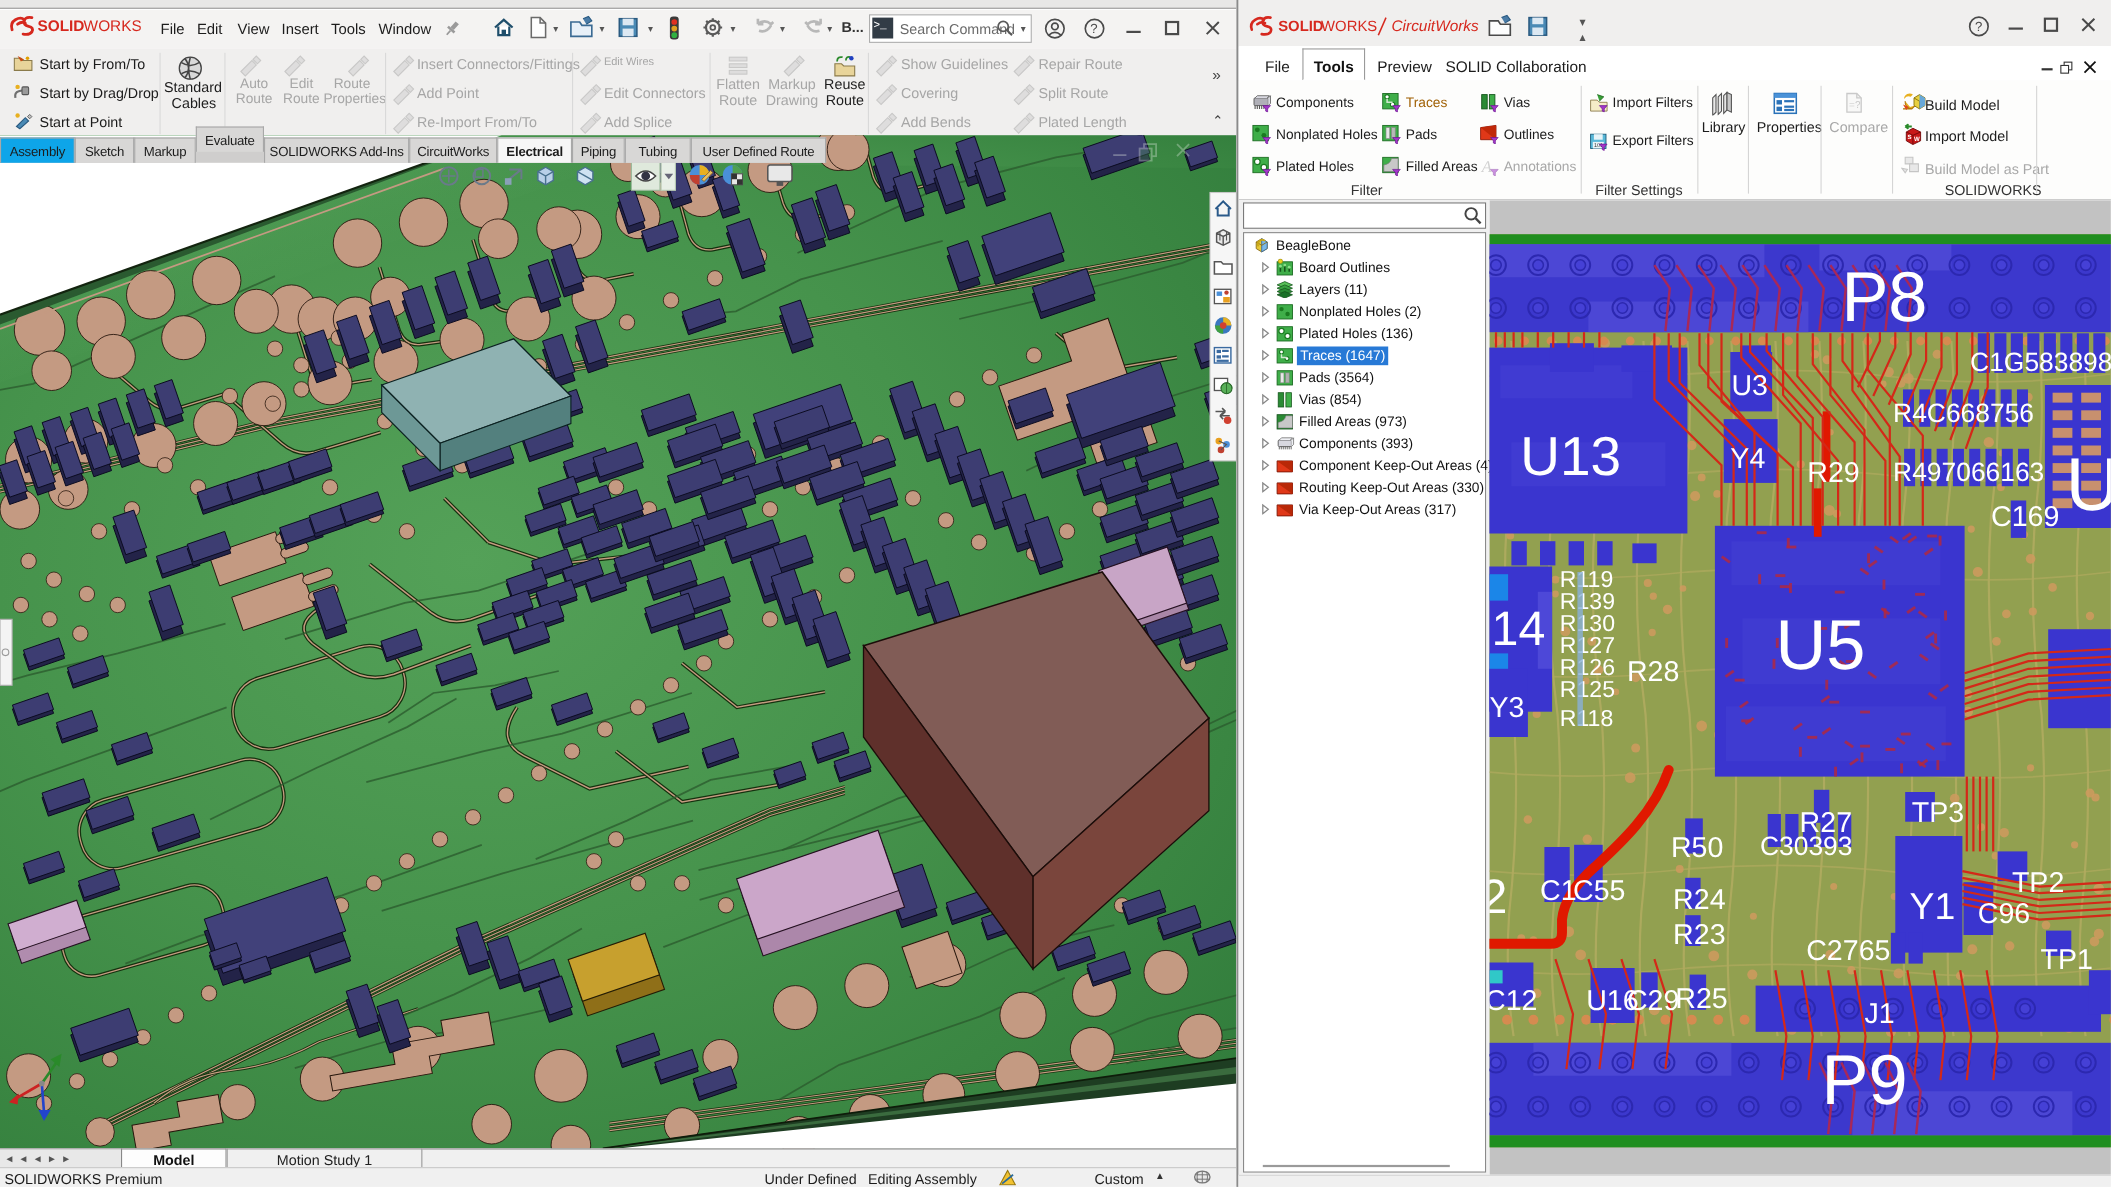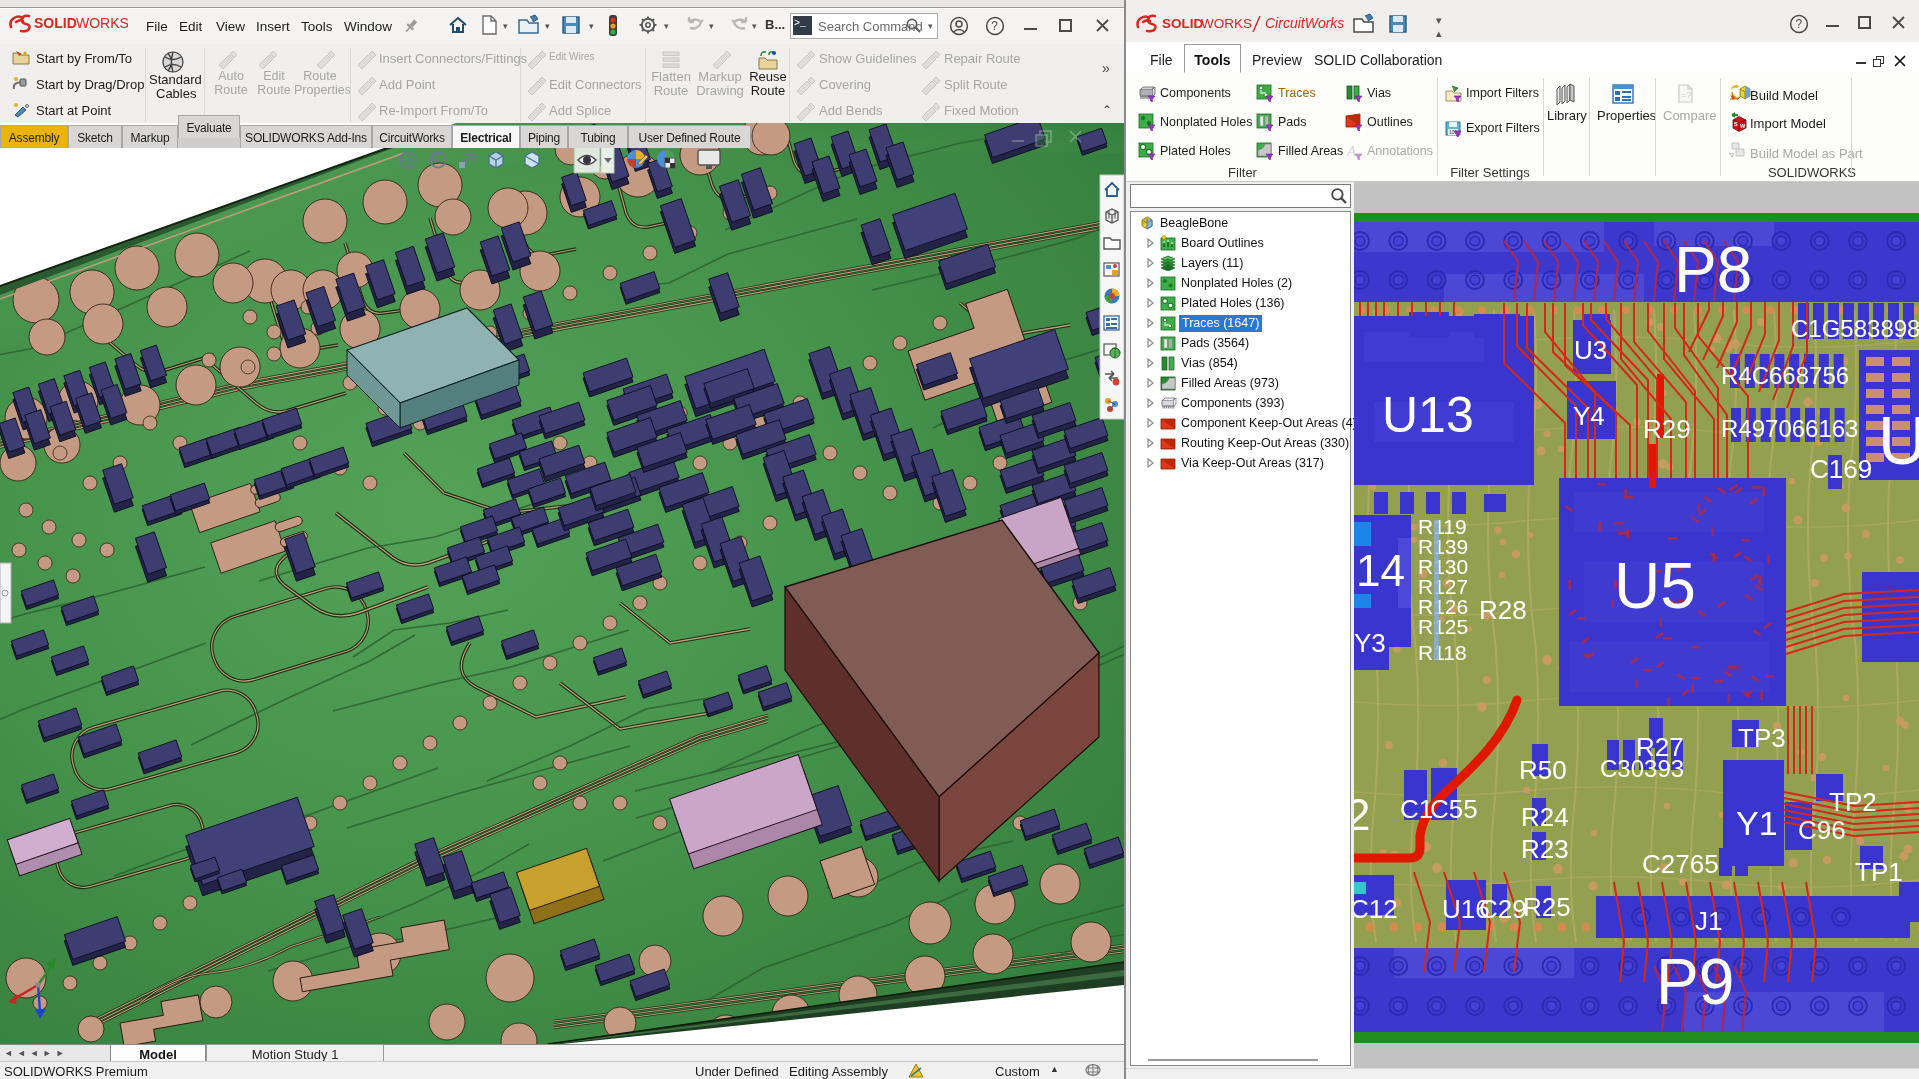--- a/index.html
+++ b/index.html
@@ -213,25 +213,25 @@
       <path d="M3 15 L13 5 L17 9 L7 19Z M14 4l3-3 4 4-3 3z" fill="#c9c9c9" stroke="#9a9a9a" stroke-width="1"></path>
     </svg></div>
 <div class="t gray" style="left:944px;top:51px;font-size:13px">Repair Route</div>
 <div class="abs" style="left:919px;top:76px;opacity:.45;filter:grayscale(1);"><svg width="22" height="20" viewBox="0 0 22 20">
       <path d="M3 15 L13 5 L17 9 L7 19Z M14 4l3-3 4 4-3 3z" fill="#c9c9c9" stroke="#9a9a9a" stroke-width="1"></path>
     </svg></div>
 <div class="t gray" style="left:944px;top:77px;font-size:13px">Split Route</div>
 <div class="abs" style="left:919px;top:102px;opacity:.45;filter:grayscale(1);"><svg width="22" height="20" viewBox="0 0 22 20">
       <path d="M3 15 L13 5 L17 9 L7 19Z M14 4l3-3 4 4-3 3z" fill="#c9c9c9" stroke="#9a9a9a" stroke-width="1"></path>
     </svg></div>
-<div class="t gray" style="left:944px;top:103px;font-size:13px">Fixed Motion</div>
+<div class="t gray" style="left:944px;top:103px;font-size:13px">Plated Length</div>
 <div class="t" style="left:1102px;top:60px;font-size:14px;color:#444">»</div>
 <div class="t" style="left:1102px;top:103px;font-size:12px;color:#444">⌃</div>
 <div class="abs" style="left:0;top:125px;width:751px;height:23px;background:#cfcecd;z-index:6"></div>
-<div class="abs" style="z-index:7;left:0px;top:125px;width:68px;height:23px;background:#eab308;border:1px solid #a8a8a8;border-bottom:none;font-size:12px;font-weight:normal;letter-spacing:-0.2px;color:#1c1c1c;text-align:center;padding-top:5px;overflow:hidden">Assembly</div>
+<div class="abs" style="z-index:7;left:0px;top:125px;width:68px;height:23px;background:#0ea5e9;border:1px solid #a8a8a8;border-bottom:none;font-size:12px;font-weight:normal;letter-spacing:-0.2px;color:#1c1c1c;text-align:center;padding-top:5px;overflow:hidden">Assembly</div>
 <div class="abs" style="z-index:7;left:68px;top:125px;width:54px;height:23px;background:#d8d7d6;border:1px solid #a8a8a8;border-bottom:none;font-size:12px;font-weight:normal;letter-spacing:-0.2px;color:#1c1c1c;text-align:center;padding-top:5px;overflow:hidden">Sketch</div>
 <div class="abs" style="z-index:7;left:122px;top:125px;width:56px;height:23px;background:#d8d7d6;border:1px solid #a8a8a8;border-bottom:none;font-size:12px;font-weight:normal;letter-spacing:-0.2px;color:#1c1c1c;text-align:center;padding-top:5px;overflow:hidden">Markup</div>
 <div class="abs" style="z-index:7;left:178px;top:115px;width:62px;height:23px;background:#d8d7d6;border:1px solid #a8a8a8;border-bottom:none;font-size:12px;font-weight:normal;letter-spacing:-0.2px;color:#1c1c1c;text-align:center;padding-top:5px;overflow:hidden">Evaluate</div>
 <div class="abs" style="z-index:7;left:240px;top:125px;width:132px;height:23px;background:#d8d7d6;border:1px solid #a8a8a8;border-bottom:none;font-size:12px;font-weight:normal;letter-spacing:-0.2px;color:#1c1c1c;text-align:center;padding-top:5px;overflow:hidden">SOLIDWORKS Add-Ins</div>
 <div class="abs" style="z-index:7;left:372px;top:125px;width:80px;height:23px;background:#d8d7d6;border:1px solid #a8a8a8;border-bottom:none;font-size:12px;font-weight:normal;letter-spacing:-0.2px;color:#1c1c1c;text-align:center;padding-top:5px;overflow:hidden">CircuitWorks</div>
 <div class="abs" style="z-index:7;left:452px;top:125px;width:68px;height:23px;background:#f6f6f6;border:1px solid #a8a8a8;border-bottom:none;font-size:12px;font-weight:bold;letter-spacing:-0.2px;color:#1c1c1c;text-align:center;padding-top:5px;overflow:hidden">Electrical</div>
 <div class="abs" style="z-index:7;left:520px;top:125px;width:48px;height:23px;background:#d8d7d6;border:1px solid #a8a8a8;border-bottom:none;font-size:12px;font-weight:normal;letter-spacing:-0.2px;color:#1c1c1c;text-align:center;padding-top:5px;overflow:hidden">Piping</div>
 <div class="abs" style="z-index:7;left:568px;top:125px;width:60px;height:23px;background:#d8d7d6;border:1px solid #a8a8a8;border-bottom:none;font-size:12px;font-weight:normal;letter-spacing:-0.2px;color:#1c1c1c;text-align:center;padding-top:5px;overflow:hidden">Tubing</div>
 <div class="abs" style="z-index:7;left:628px;top:125px;width:123px;height:23px;background:#d8d7d6;border:1px solid #a8a8a8;border-bottom:none;font-size:12px;font-weight:normal;letter-spacing:-0.2px;color:#1c1c1c;text-align:center;padding-top:5px;overflow:hidden">User Defined Route</div>
 <svg class="abs" style="left:0;top:123px" width="1124" height="921" viewBox="0 0 1124 921">

